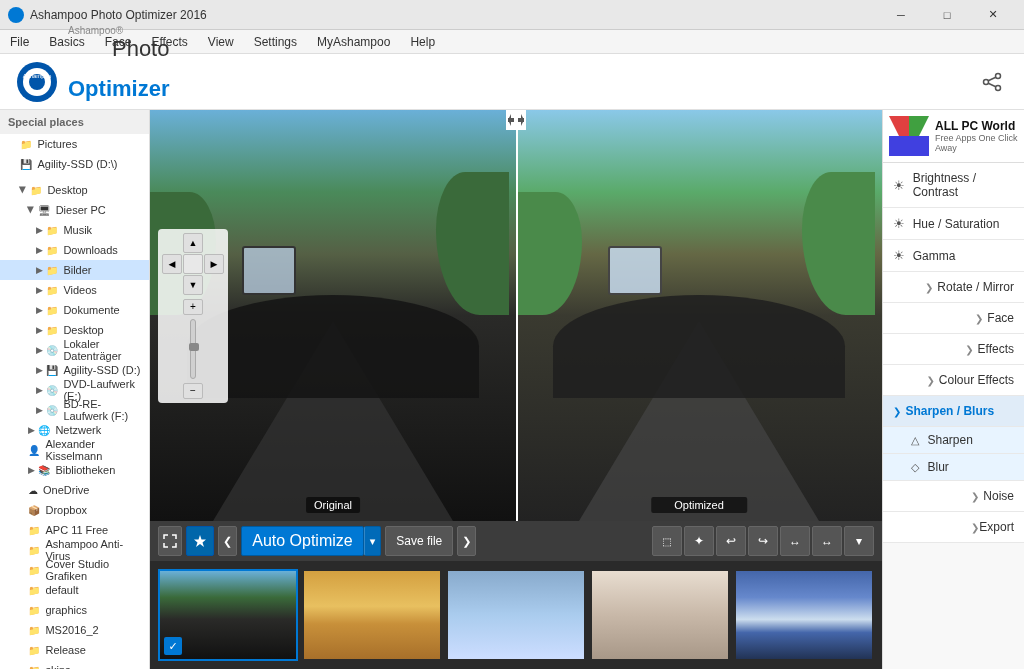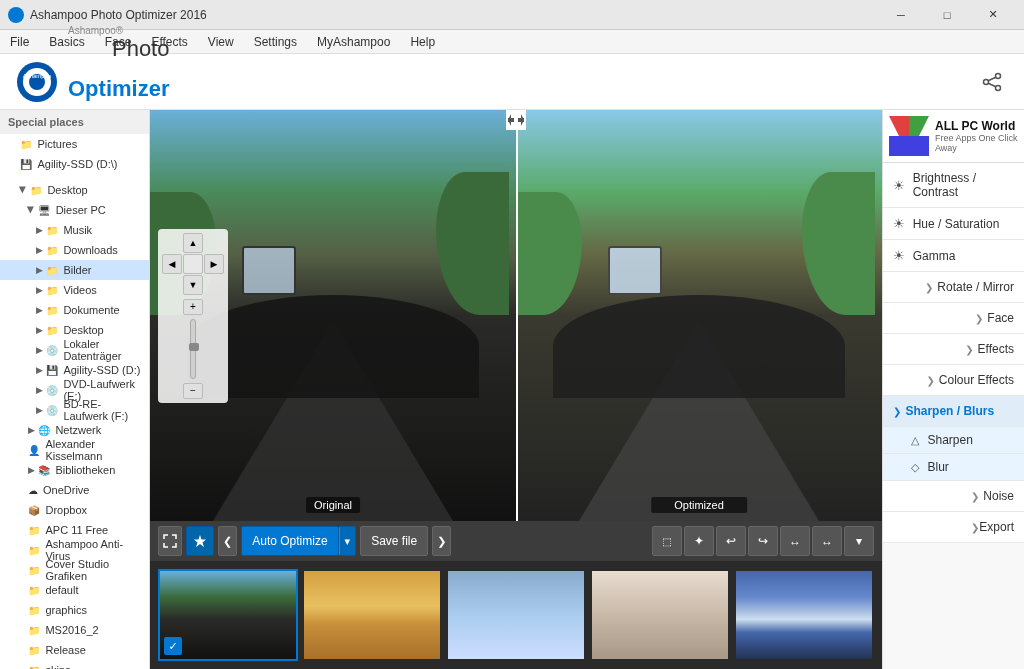--- a/index.html
+++ b/index.html
@@ -240,21 +240,21 @@
       display: flex; align-items: center; justify-content: center;
       padding: 0 6px;
       border-radius: 2px;
       font-size: 11px;
     }
     .vtb-nav { padding: 0 4px; }
     .vtb-auto {
       background: #0078d4;
       border-color: #005a9e;
       padding: 0 10px;
-      font-size: 12px;
+      font-size: 16px;
     }
     .vtb-save {
       background: #555;
       border-color: #666;
       padding: 0 10px;
       font-size: 12px;
     }
     .vtb-arrow-dropdown {
       height: 30px;
       background: #006ab8;

